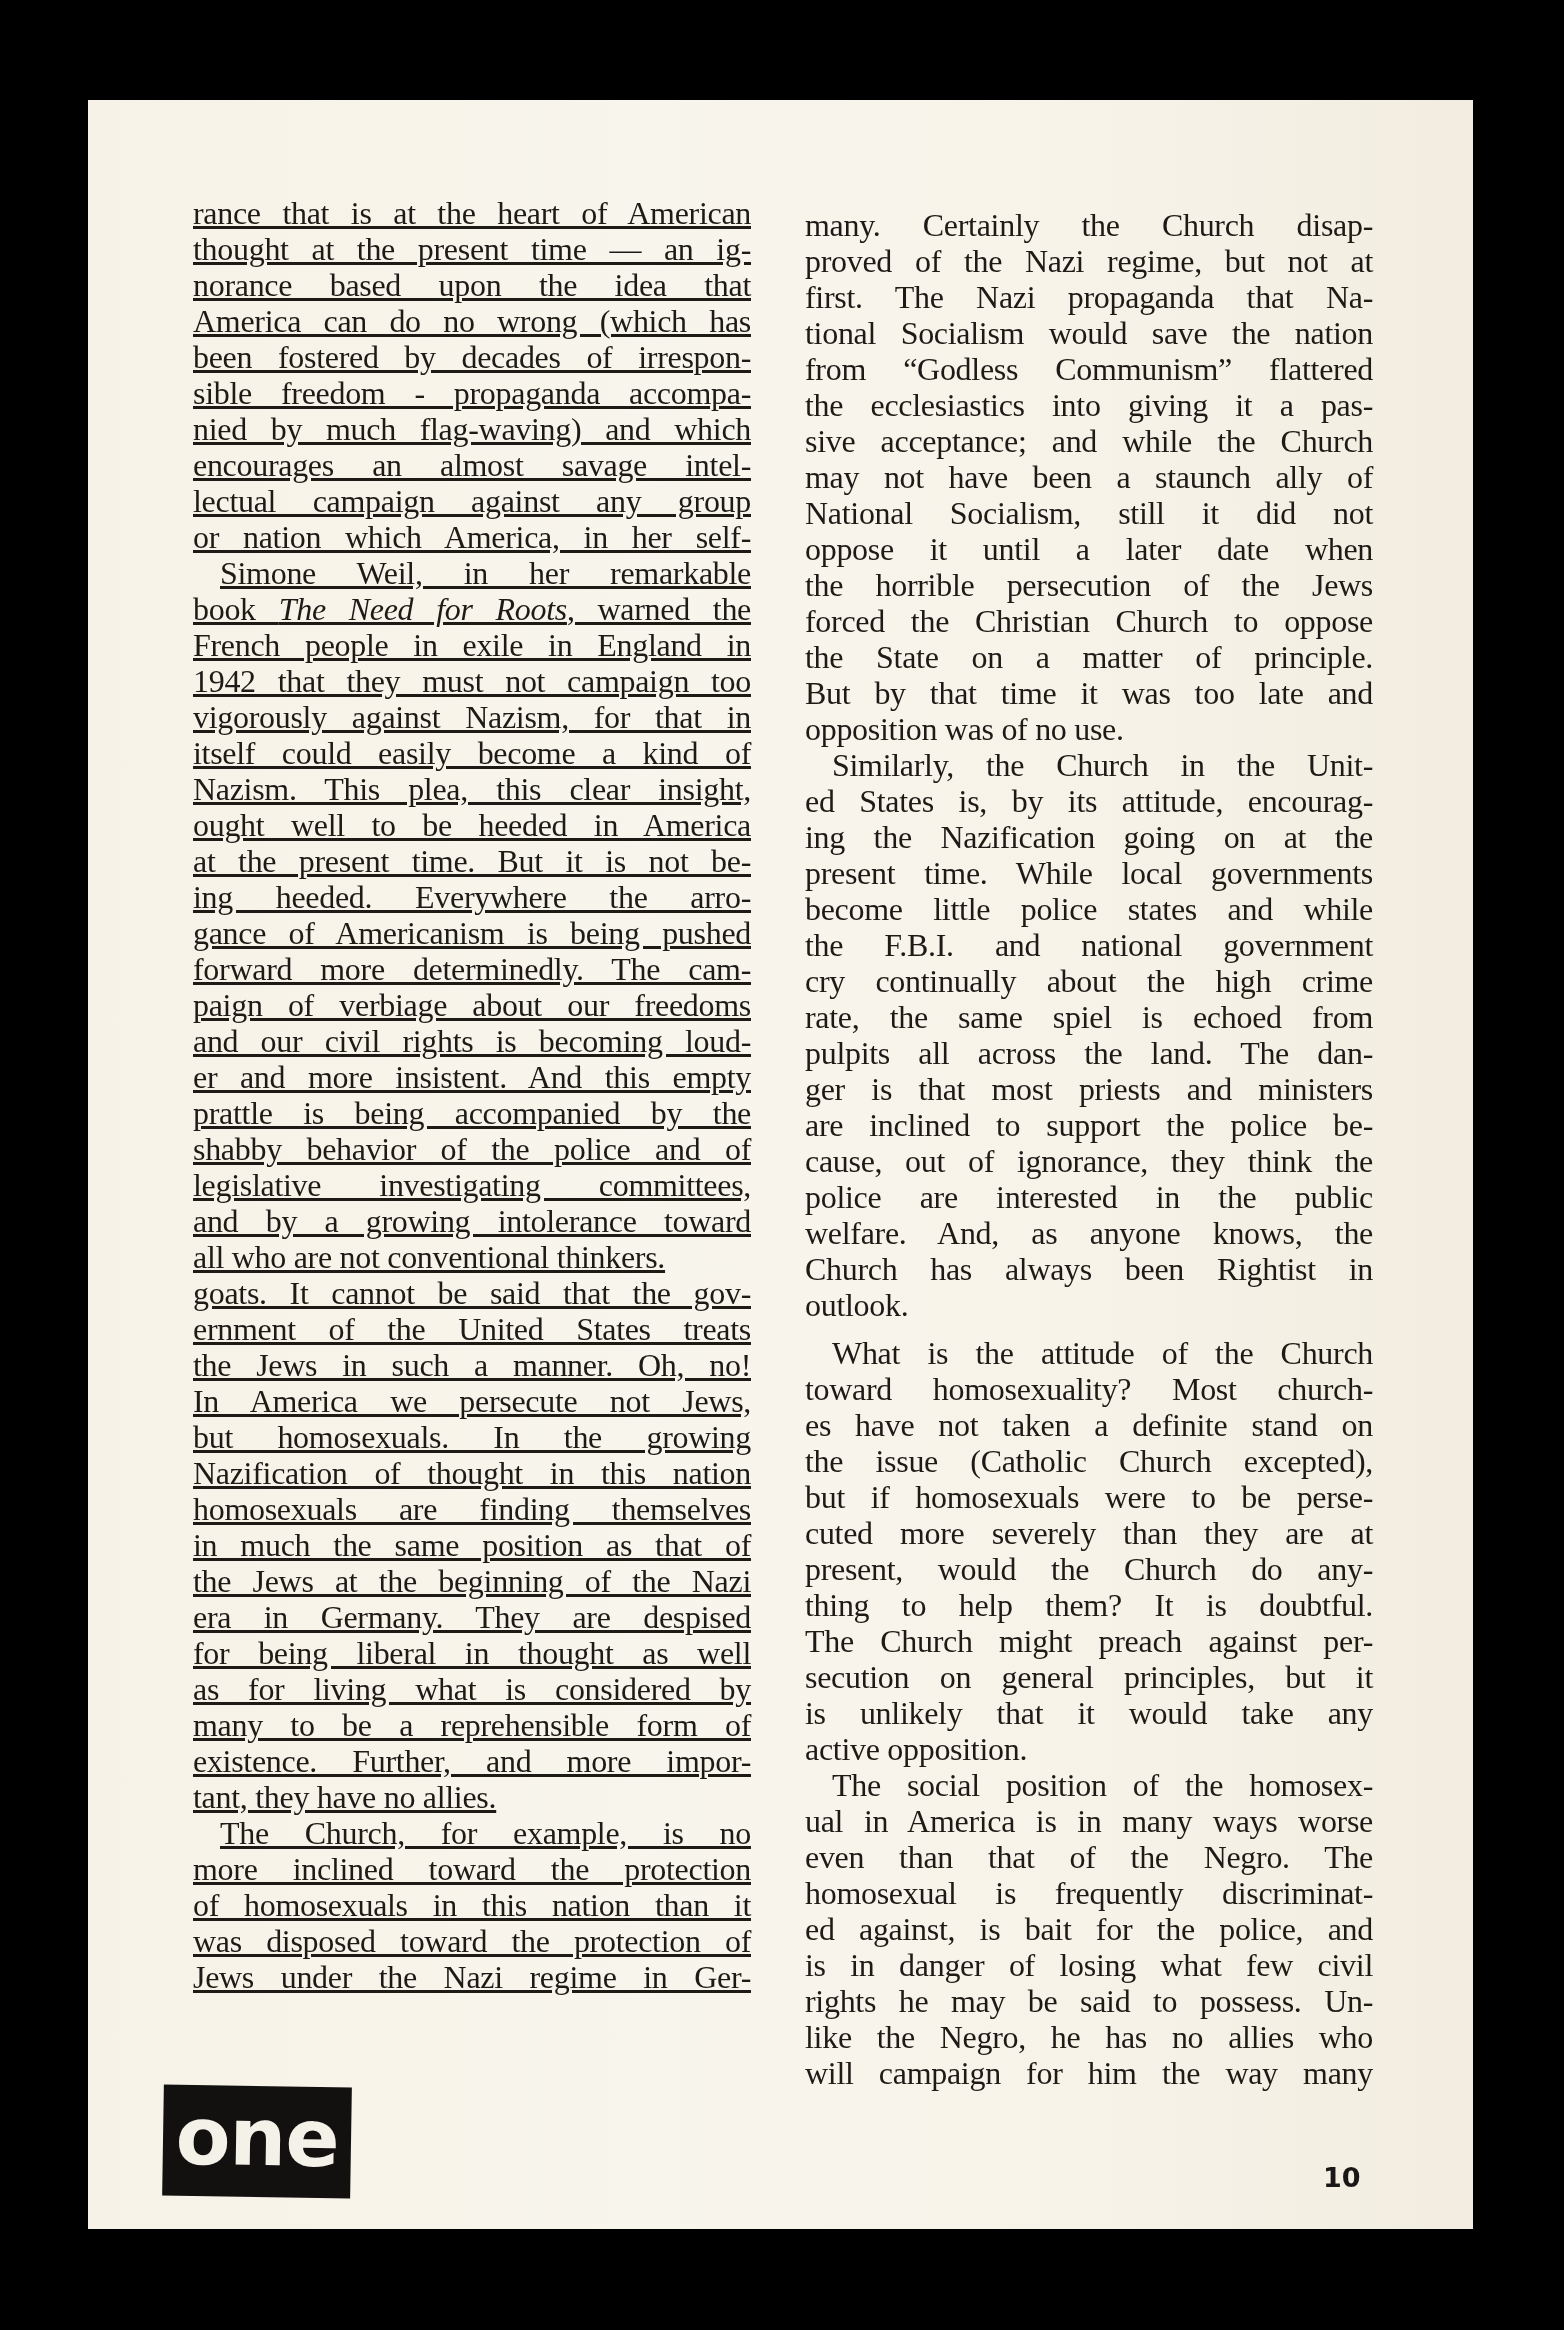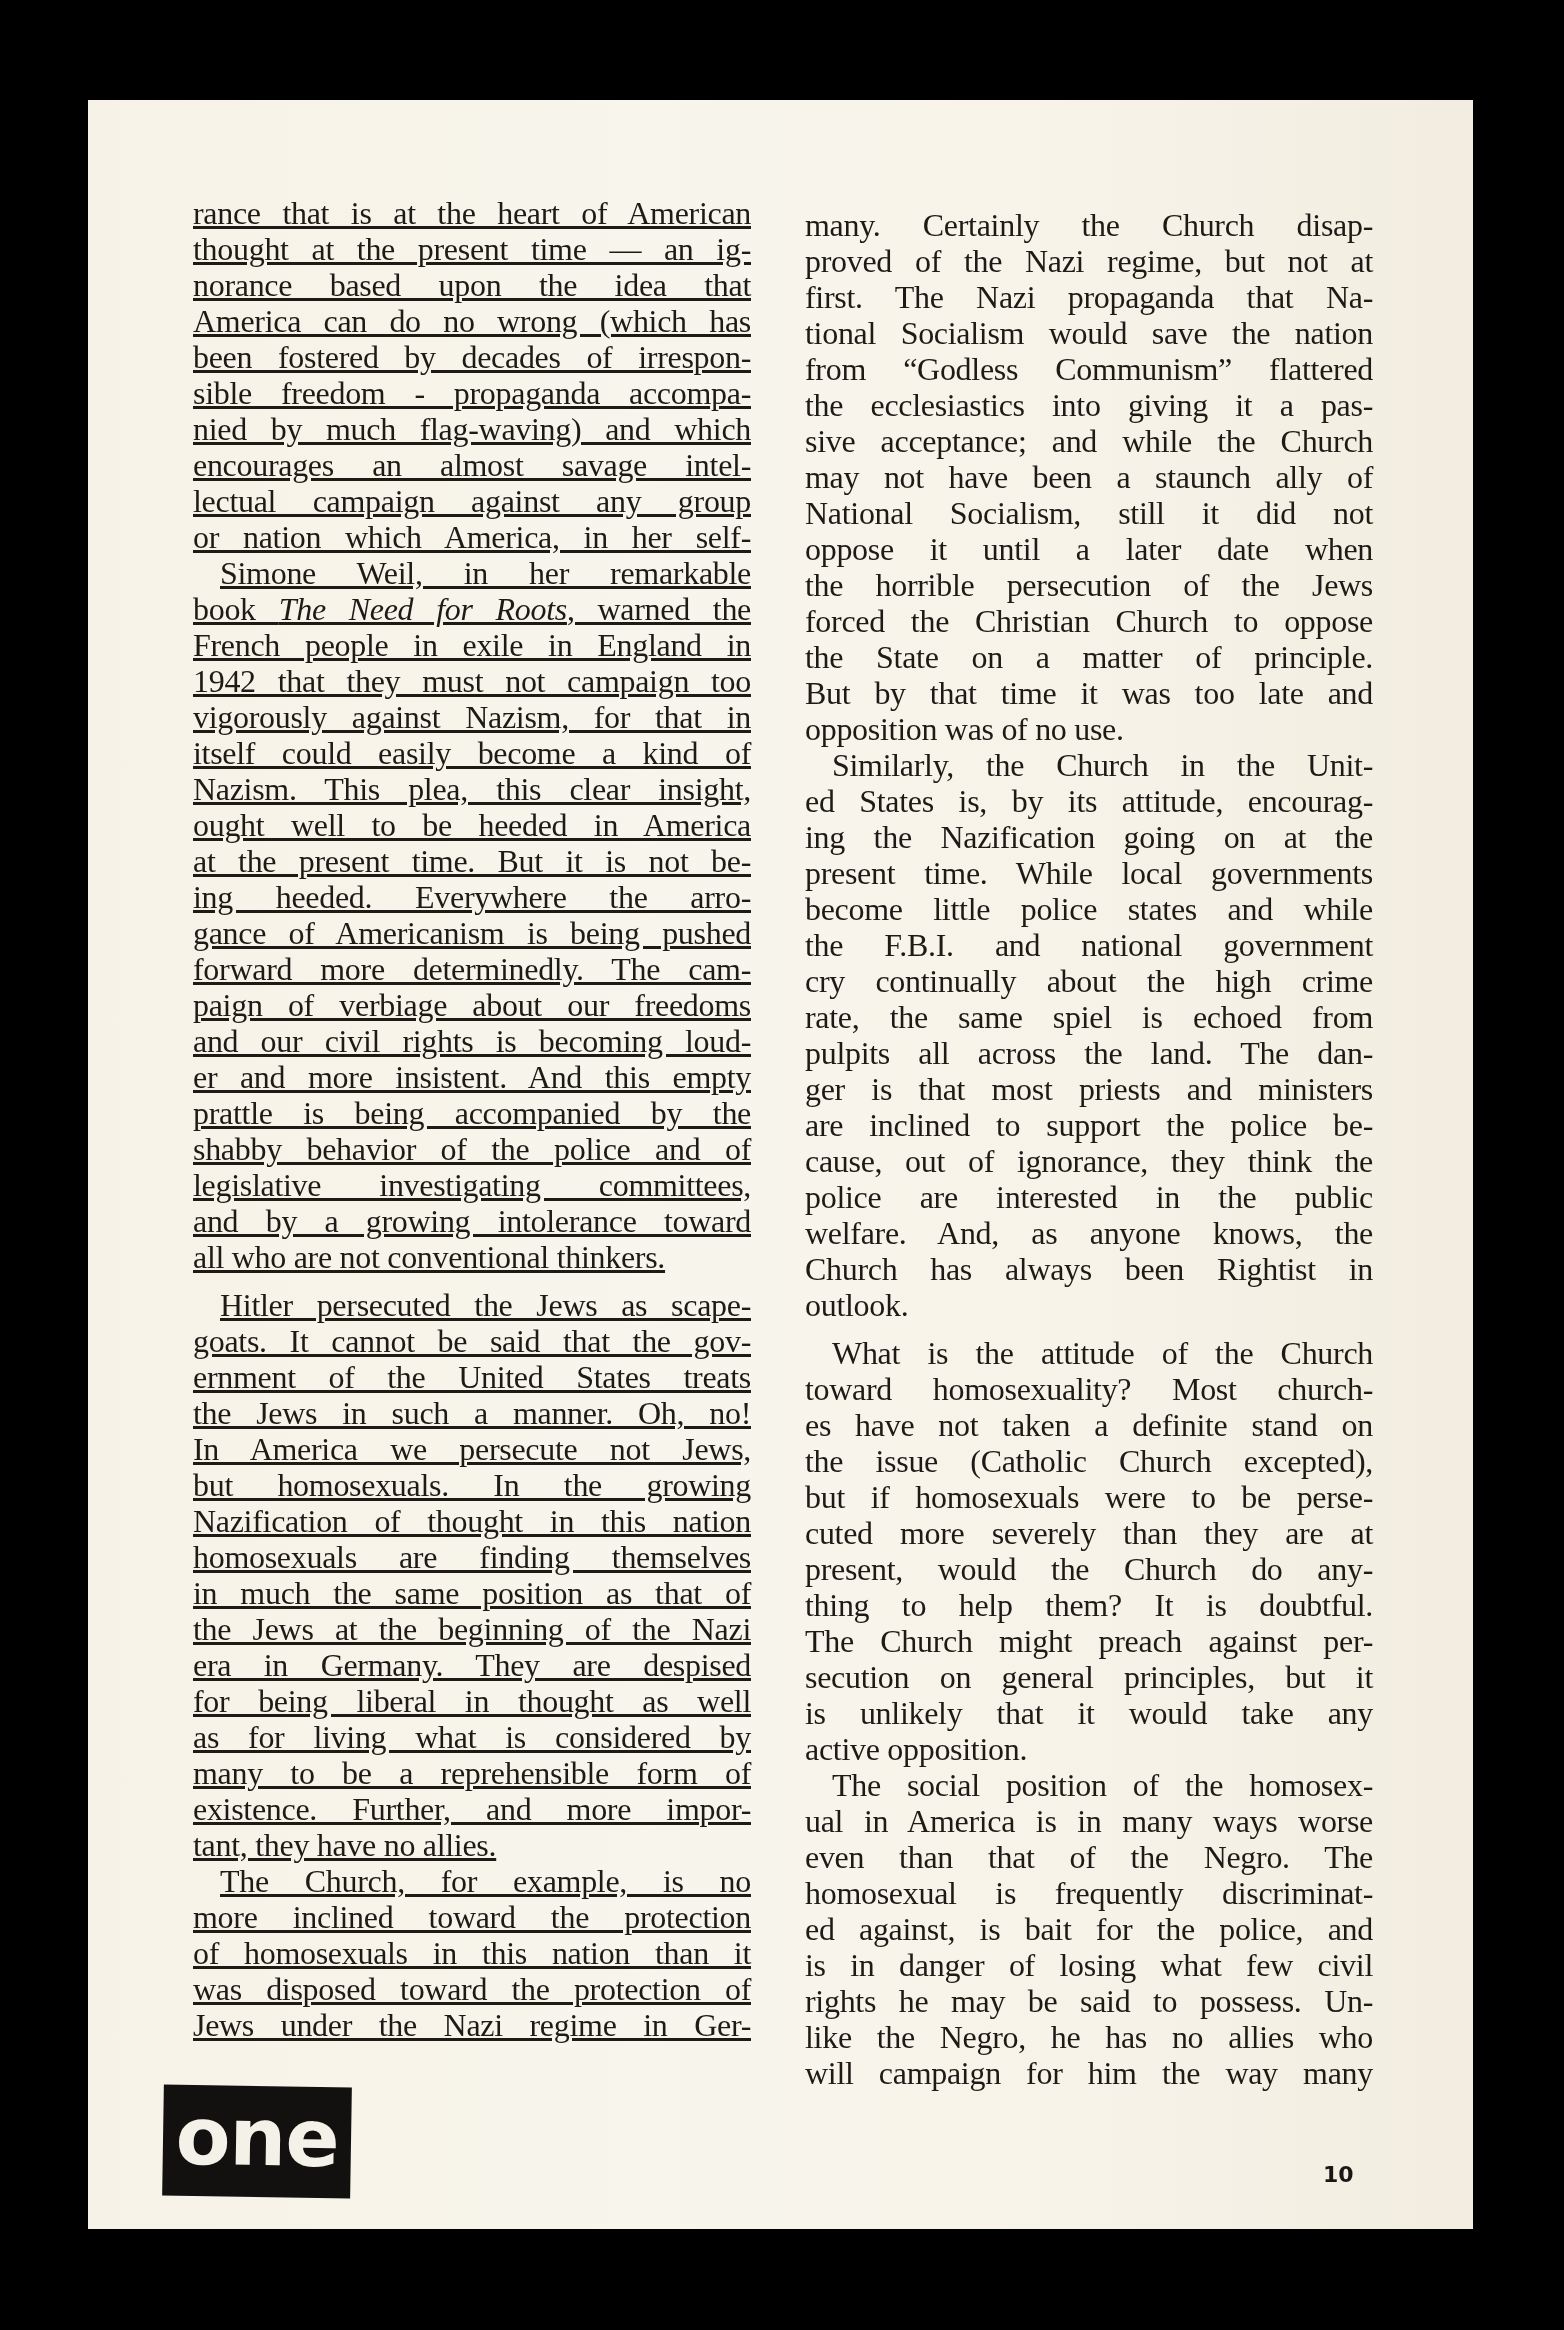--- a/index.html
+++ b/index.html
@@ -47,21 +47,21 @@
     color: #f4f1e8;
     letter-spacing: -1.1px;
     line-height: 1;
     margin-top: -8px;
   }
   .page-num {
     position: absolute;
     left: 1235px; top: 2062px;
     font-family: "DejaVu Sans", "Liberation Sans", sans-serif;
     font-weight: bold;
-    font-size: 22px;
+    font-size: 27px;
     color: #1a1816;
   }
 </style>
 </head>
 <body>
 
 <div class="page">
 
   <div class="col left">
     <span class="line">rance that is at the heart of American</span>
@@ -89,21 +89,20 @@
     <span class="line">forward more determinedly. The cam-</span>
     <span class="line">paign of verbiage about our freedoms</span>
     <span class="line">and our civil rights is becoming loud-</span>
     <span class="line">er and more insistent. And this empty</span>
     <span class="line">prattle is being accompanied by the</span>
     <span class="line">shabby behavior of the police and of</span>
     <span class="line">legislative investigating committees,</span>
     <span class="line">and by a growing intolerance toward</span>
     <span class="line last">all who are not conventional thinkers.</span>
 
-    <span class="line indent-line" style="margin-top:12.4px">Hitler persecuted the Jews as scape-</span>
     <span class="line">goats. It cannot be said that the gov-</span>
     <span class="line">ernment of the United States treats</span>
     <span class="line">the Jews in such a manner. Oh, no!</span>
     <span class="line">In America we persecute not Jews,</span>
     <span class="line">but homosexuals. In the growing</span>
     <span class="line">Nazification of thought in this nation</span>
     <span class="line">homosexuals are finding themselves</span>
     <span class="line">in much the same position as that of</span>
     <span class="line">the Jews at the beginning of the Nazi</span>
     <span class="line">era in Germany. They are despised</span>

